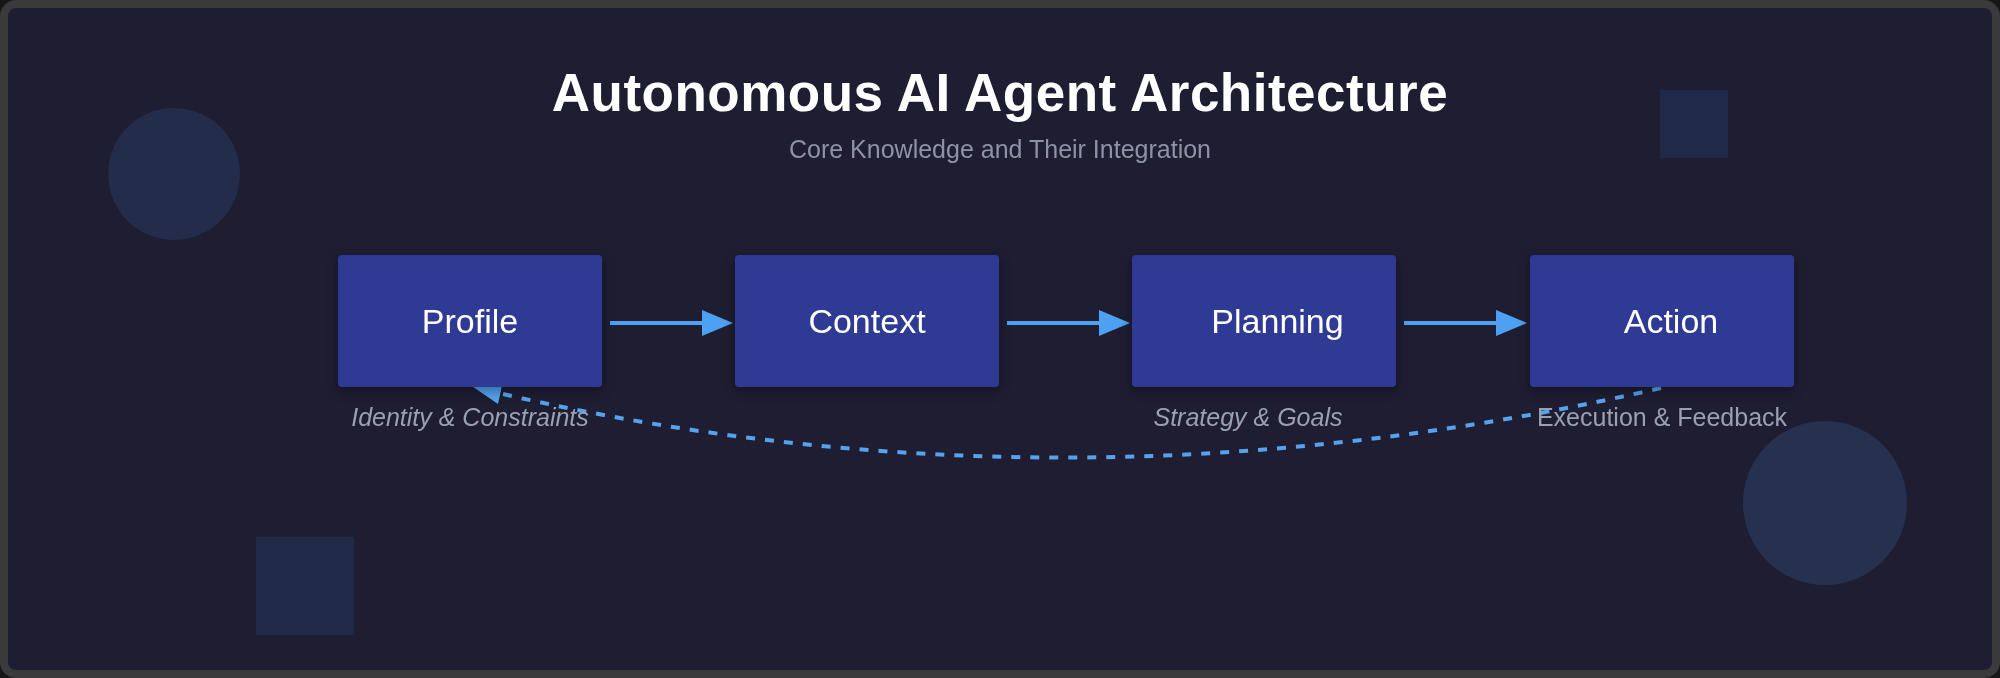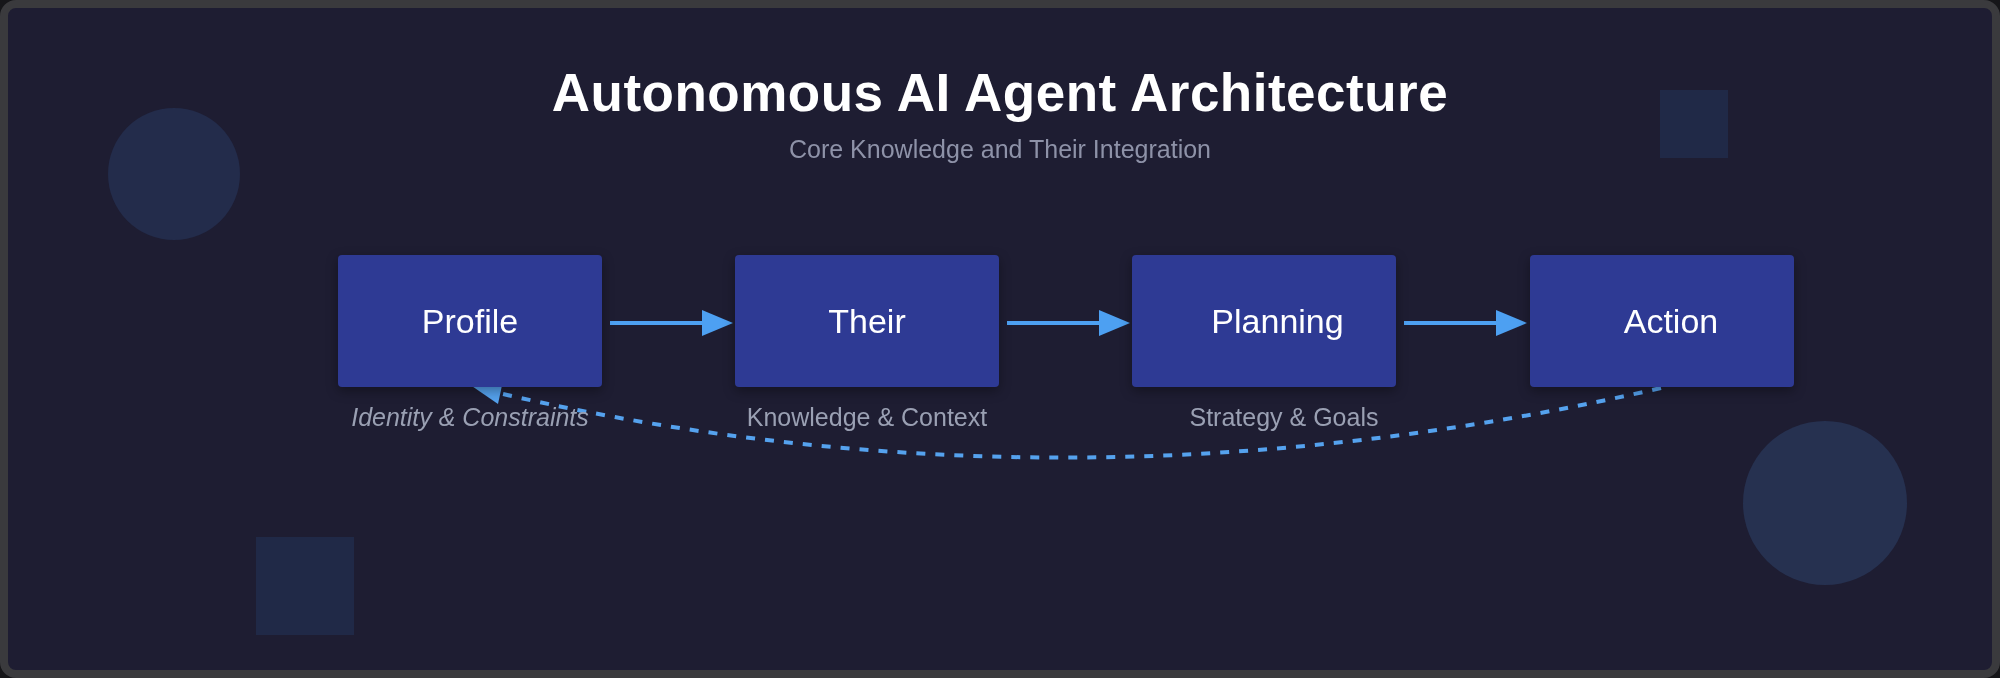--- a/index.html
+++ b/index.html
@@ -86,21 +86,21 @@
   .node-planning { left: 1124px; padding-left: 27px; }
   .node-action   { left: 1522px; padding-left: 18px; }
   .sublabel {
     position: absolute; top: 394px; width: 400px;
     text-align: center; z-index: 3;
     color: var(--sublabel-text);
     font-size: 25px; line-height: 30px;
   }
   .sublabel-profile  { left: 262px; font-style: italic; }
   .sublabel-memory   { left: 659px; }
-  .sublabel-planning { left: 1076px; }
+  .sublabel-planning { left: 1040px; font-style: italic; }
   .sublabel-action   { left: 1454px; }
   
   .arrows {
     position: absolute; left: 0; top: 0;
     width: 1984px; height: 662px;
     z-index: 2;
   }
   .arrow-line { stroke: var(--arrow); stroke-width: 4; }
   .arrow-head { fill: var(--arrow); }
   .feedback-path {
@@ -140,26 +140,26 @@
     <g>
       <path class="feedback-path" d="M 1653 380 Q 1060 516 495 386"></path>
       <polygon class="feedback-head" points="458,374 496,368 490,396"></polygon>
     </g>
   </svg>
 
   <div class="node node-profile">
     <span class="node-label">Profile</span>
   </div>
   <div class="node node-memory">
-    <span class="node-label">Their</span>
+    <span class="node-label">Context</span>
   </div>
   <div class="node node-planning">
     <span class="node-label">Planning</span>
   </div>
   <div class="node node-action">
     <span class="node-label">Action</span>
   </div>
 
   <div class="sublabel sublabel-profile">Identity &amp; Constraints</div>
-  <div class="sublabel sublabel-memory">Knowledge &amp; Context</div>
   <div class="sublabel sublabel-planning">Strategy &amp; Goals</div>
+  <div class="sublabel sublabel-action">Execution &amp; Feedback</div>
 
 </div>
 
 </body></html>

